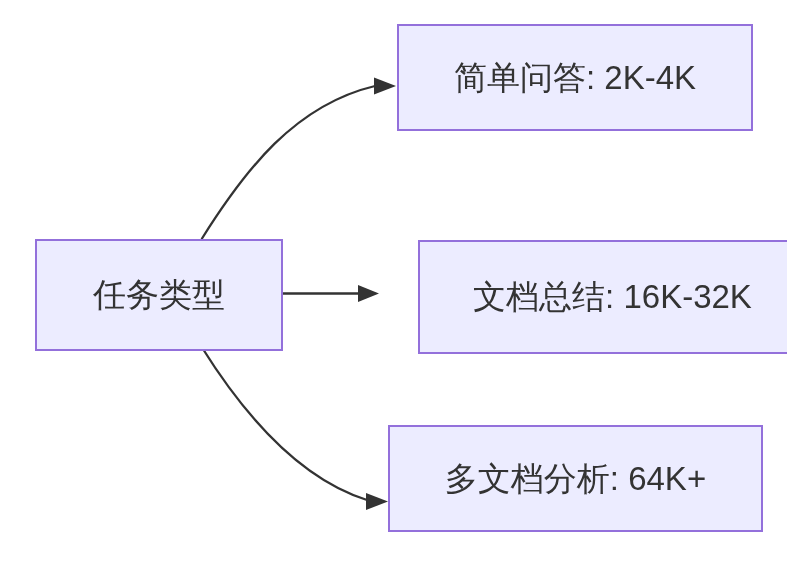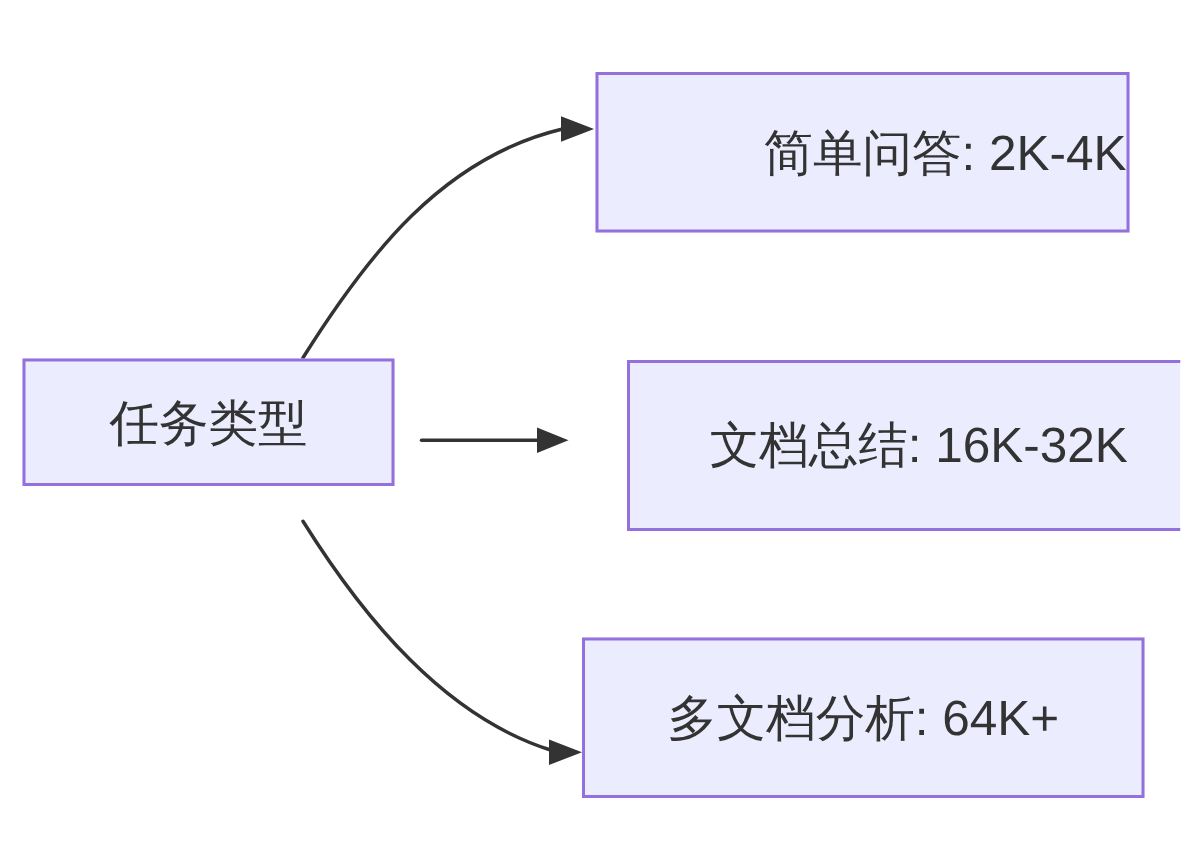--- a/index.html
+++ b/index.html
@@ -40,22 +40,22 @@
       border: 2.5px solid var(--node-border, #9370DB);
       display: flex;
       align-items: center;
       justify-content: center;
       color: var(--text, #333333);
       font-size: 33px;
       line-height: 1.2;
       text-align: center;
       white-space: nowrap;
     }
-    .node-root        { left: 15px;  top: 239px; width: 248px; height: 85px; }
-    .node-simple-qa   { left: 397px; top: 48px;  width: 356px; height: 107px; justify-content: flex-end; }
+    .node-root        { left: 35px;  top: 239px; width: 248px; height: 112px; }
+    .node-simple-qa   { left: 397px; top: 24px;  width: 356px; height: 107px; }
     .node-doc-summary { left: 379px; top: 240px; width: 389px; height: 114px; margin-left: 39px; }
     .node-multi-doc   { left: 388px; top: 425px; width: 375px; height: 107px; }
   </style>
 </head>
 <body>
 
 <div class="canvas">
 
   <svg class="edges" viewBox="0 0 787 572" aria-hidden="true">
 

